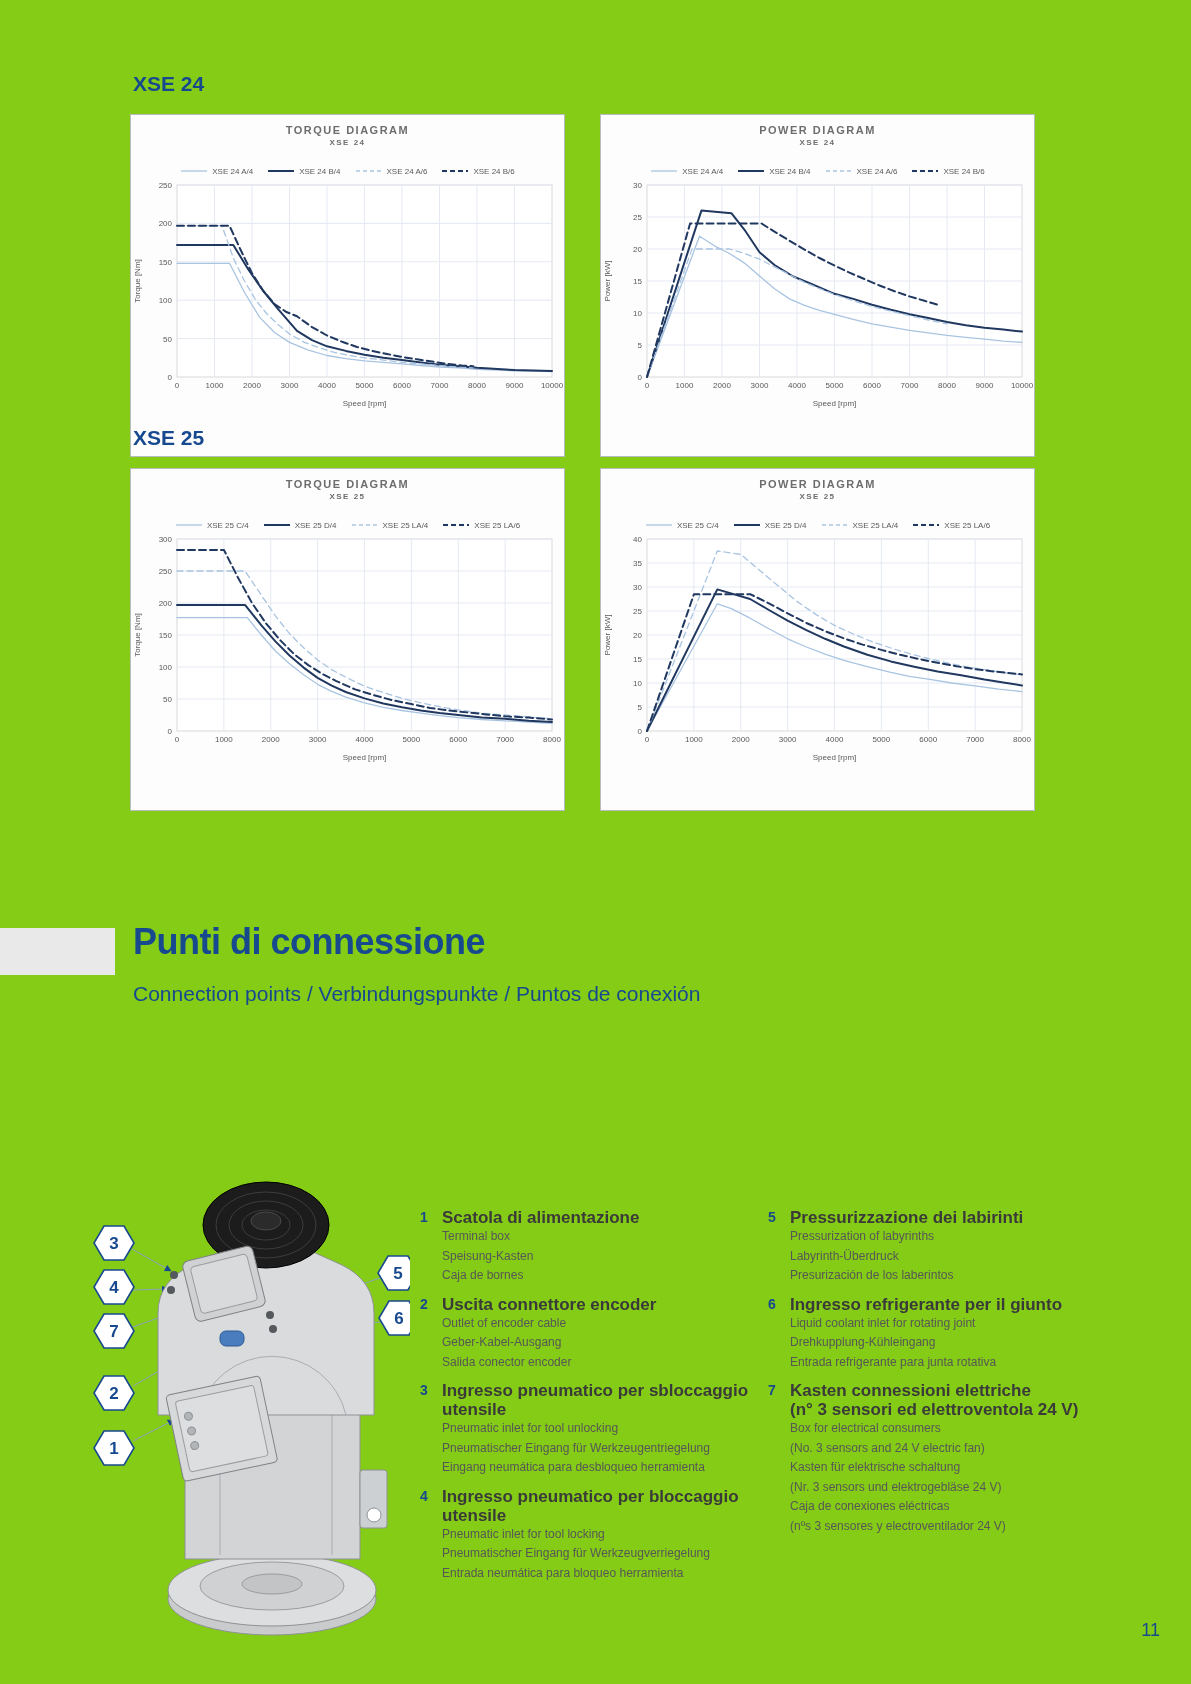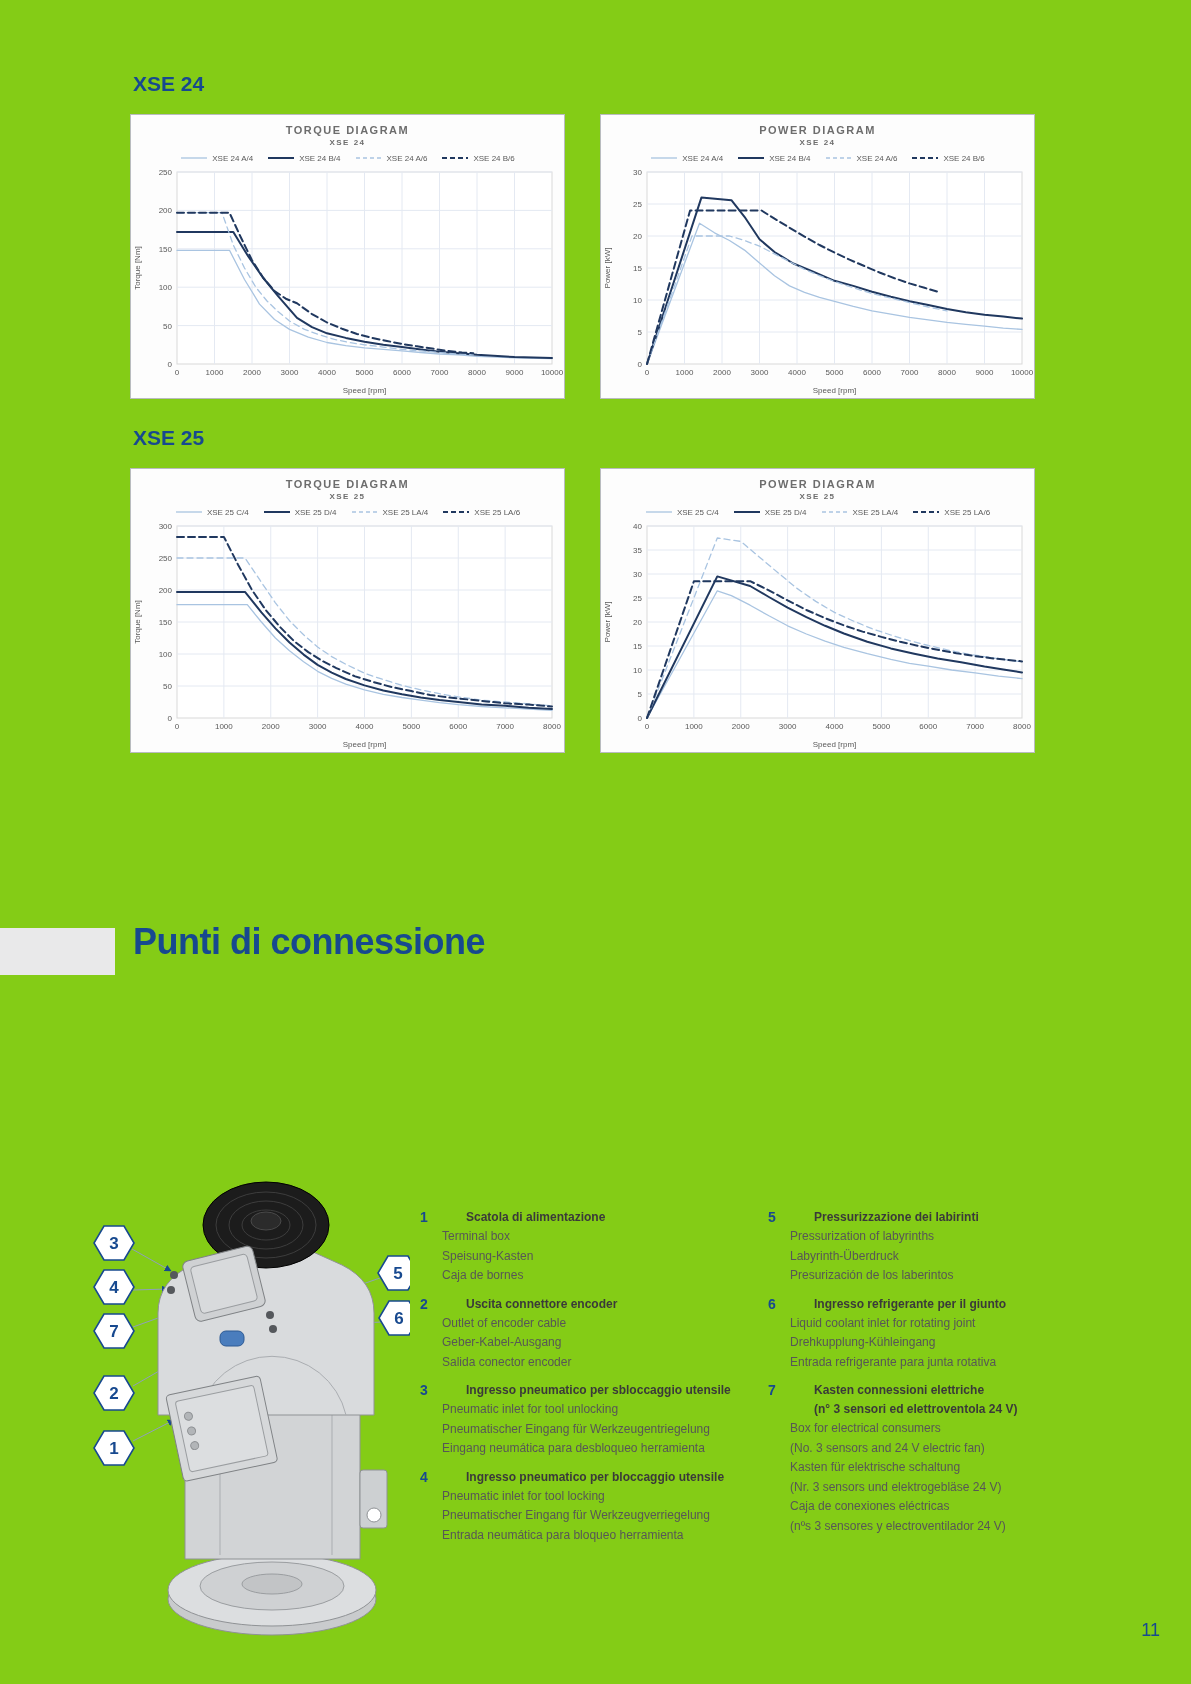--- a/index.html
+++ b/index.html
@@ -1,37 +1,37 @@
 <!DOCTYPE html>
 <html><head>
 <meta charset="utf-8">
 <style>
   html,body{margin:0;padding:0;background:#ffffff;}
   .page{position:relative;width:1191px;height:1684px;background:#84cc16;overflow:hidden;
         font-family:"Liberation Sans",sans-serif;padding-left:38px;}
   .model-heading{position:absolute;left:133px;font-size:21px;font-weight:bold;color:#17498f;letter-spacing:0px;}
   
-  .panel{position:absolute;width:435px;height:285px;border:1px solid #b9bcbf;background:#fdfdfd;box-sizing:border-box;}
+  .panel{position:absolute;width:435px;height:343px;border:1px solid #b9bcbf;background:#fdfdfd;box-sizing:border-box;}
   .c-title{text-align:center;margin-top:9px;font-size:11px;font-weight:bold;color:#6d6d6d;letter-spacing:1.5px;}
   .c-sub{text-align:center;margin-top:2px;font-size:8px;font-weight:bold;color:#6d6d6d;letter-spacing:1.5px;}
-  .c-legend{display:flex;justify-content:center;align-items:center;gap:14px;margin-top:5px;height:12px;}
+  .c-legend{display:flex;justify-content:center;align-items:center;gap:14px;margin-top:18px;height:12px;}
   .lg-item{display:flex;align-items:center;gap:4px;}
   .lg-item span{font-size:8px;color:#595959;}
   .c-plot{display:block;margin:2px auto 0 auto;}
   .tick{font-size:8px;fill:#595959;font-family:"Liberation Sans",sans-serif;}
   .axis-label{font-size:8px;fill:#595959;font-family:"Liberation Sans",sans-serif;}
   
   .side-tab{position:absolute;left:0;top:928px;width:115px;height:47px;background:#e9e9ea;}
   .conn-title-main{position:absolute;left:133px;top:921px;font-size:36px;font-weight:bold;color:#17498f;letter-spacing:-0.5px;}
   .conn-subtitle{position:absolute;left:133px;top:982px;font-size:21px;font-weight:normal;color:#17498f;}
   .conn-col{position:absolute;width:340px;}
   .conn-item{display:flex;margin-bottom:9px;}
   .conn-num{width:22px;flex:0 0 22px;font-size:14px;font-weight:bold;color:#17498f;line-height:19px;}
   .conn-body{flex:1;}
-  .conn-title{font-size:12px;font-weight:bold;color:#3a3a39;line-height:19px;margin-left:24px;}
+  .conn-title{font-size:17px;font-weight:bold;color:#3a3a39;line-height:19px;}
   .conn-line{font-size:12px;color:#575756;line-height:19.5px;}
   .page-number{position:absolute;left:1120px;top:1620px;width:40px;text-align:right;font-size:18px;color:#17498f;}
   .illus{position:absolute;left:70px;top:1085px;}
   .hex{fill:#ffffff;stroke:#17498f;stroke-width:1.6;}
   .hex-num{font-size:17px;font-weight:bold;fill:#17498f;text-anchor:middle;font-family:"Liberation Sans",sans-serif;}
   .leader{stroke:#8fa0ba;stroke-width:1;fill:none;}
 </style>
 </head>
 <body>
 
@@ -322,20 +322,21 @@
         <text x="9" y="102" text-anchor="middle" class="axis-label" transform="rotate(-90 9 102)">Power [kW]</text>
         <polyline points="46.0,198.0 116.3,70.8 130.4,75.6 149.1,85.2 167.9,95.8 186.6,105.8 205.4,114.0 224.1,121.2 242.9,127.4 266.3,133.7 289.8,139.4 308.5,143.3 327.3,146.2 350.7,150.0 374.1,152.9 397.6,156.2 421.0,158.6" fill="none" stroke="#a9c4e1" stroke-width="1.3" stroke-dasharray="none" stroke-linejoin="round" stroke-linecap="round"></polyline>
         <polyline points="46.0,198.0 116.3,56.4 149.1,66.0 167.9,77.0 186.6,87.6 205.4,97.2 224.1,105.8 242.9,113.5 266.3,121.7 289.8,128.4 313.2,133.7 336.6,138.5 360.1,142.3 383.5,146.6 402.3,149.5 421.0,152.4" fill="none" stroke="#20385f" stroke-width="2" stroke-dasharray="none" stroke-linejoin="round" stroke-linecap="round"></polyline>
         <polyline points="46.0,198.0 116.3,18.0 139.8,21.4 158.5,37.2 177.3,53.0 196.0,68.4 214.8,81.4 233.5,92.4 252.3,101.0 271.0,108.7 289.8,115.0 308.5,120.7 327.3,125.5 346.0,129.8 364.8,133.7 383.5,136.6 402.3,139.4 421.0,141.8" fill="none" stroke="#a9c4e1" stroke-width="1.3" stroke-dasharray="6 4" stroke-linejoin="round" stroke-linecap="round"></polyline>
         <polyline points="46.0,198.0 92.9,61.2 149.1,61.2 167.9,70.3 186.6,80.4 205.4,90.0 224.1,98.2 242.9,105.4 261.6,111.6 280.4,116.9 299.1,121.7 317.9,126.0 336.6,129.8 355.4,133.2 374.1,136.1 392.9,138.5 421.0,141.4" fill="none" stroke="#20385f" stroke-width="2" stroke-dasharray="7 4" stroke-linejoin="round" stroke-linecap="round"></polyline>
       </svg>
   </div>
 
   <div class="side-tab"></div>
   <div class="conn-title-main">Punti di connessione</div>
+  <div class="conn-subtitle">Connection points / Verbindungspunkte / Puntos de conexión</div>
 
   <svg class="illus" width="340" height="560" viewBox="0 0 340 560">
     <defs>
       <marker id="arrow" viewBox="0 0 10 10" refX="9" refY="5" markerWidth="7" markerHeight="7" orient="auto-start-reverse">
         <path d="M0,0 L10,5 L0,10 z" fill="#17498f"></path>
       </marker>
     </defs>
 
     <g>
       <line class="leader" x1="62" y1="164" x2="101" y2="186" marker-end="url(#arrow)"></line>

